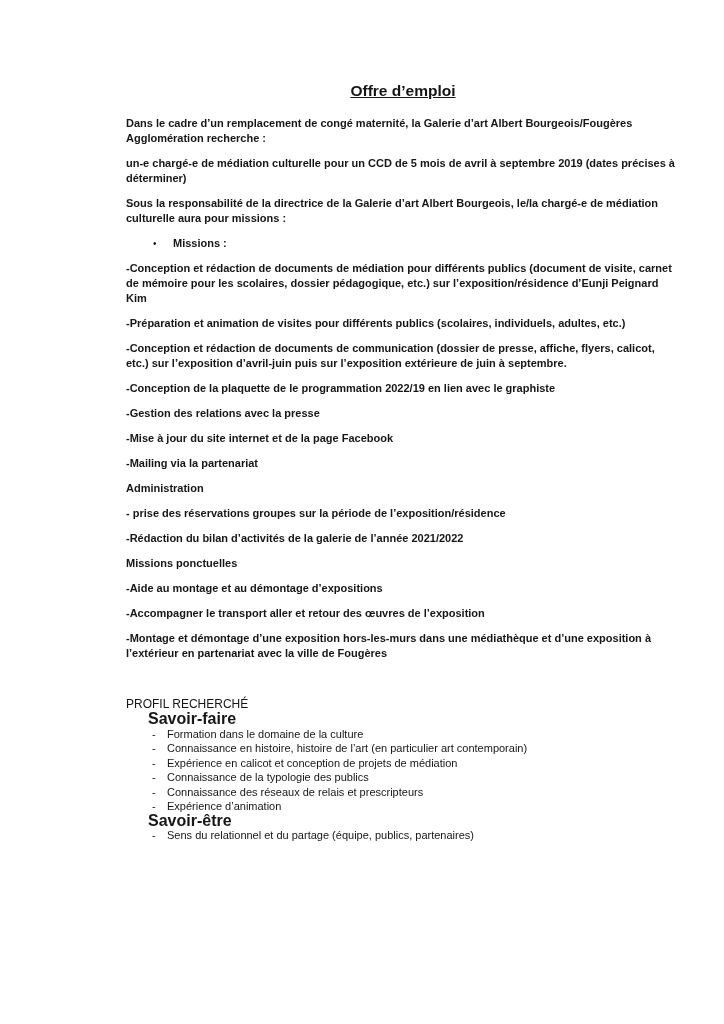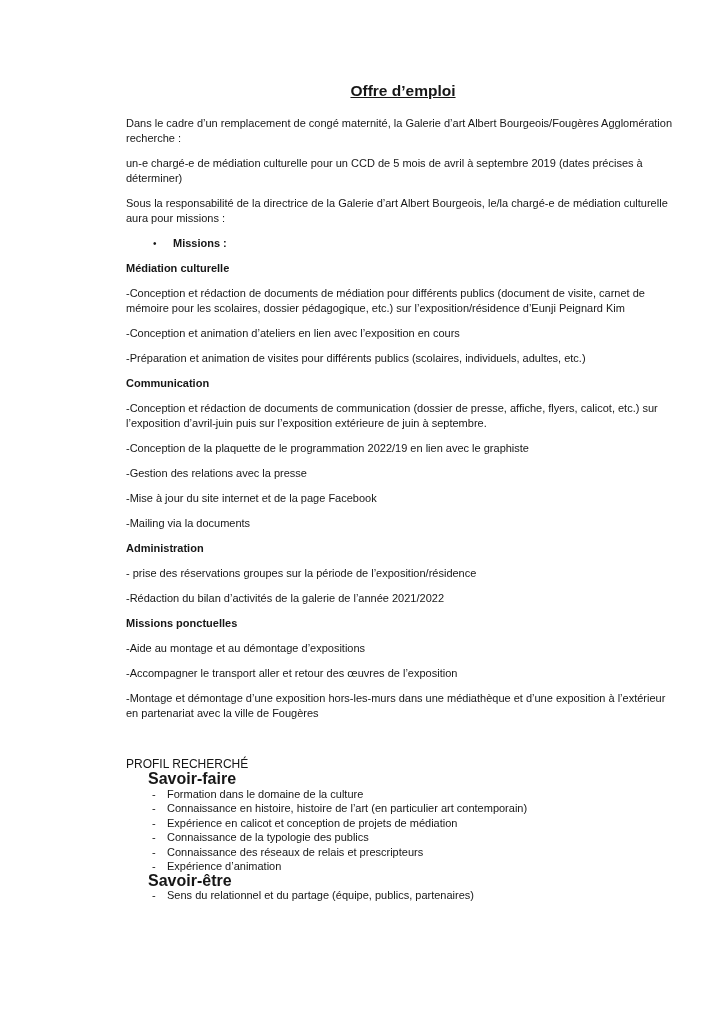--- a/index.html
+++ b/index.html
@@ -22,21 +22,21 @@
     font-size: 15.5px;
     font-weight: bold;
     text-decoration: underline;
     text-align: center;
     margin: 0 0 16px 0;
   }
   p.para, h2.section-heading {
     font-size: 11px;
     line-height: 15px;
     margin: 0 0 10px 0;
-    font-weight: normal;
+    font-weight: bold;
   }
   h2.section-heading { font-weight: bold; }
   .bullet-row {
     display: flex;
     font-size: 11px;
     line-height: 15px;
     margin: 0 0 10px 0;
   }
   .bullet-glyph {
     margin-left: 27px;
@@ -78,31 +78,28 @@
 
   <p class="para">Dans le cadre d’un remplacement de congé maternité, la Galerie d’art Albert Bourgeois/Fougères Agglomération recherche :</p>
   <p class="para">un-e chargé-e de médiation culturelle pour un CCD de 5 mois de avril à septembre 2019 (dates précises à déterminer)</p>
   <p class="para">Sous la responsabilité de la directrice de la Galerie d’art Albert Bourgeois, le/la chargé-e de médiation culturelle aura pour missions :</p>
 
   <div class="bullet-row">
     <span class="bullet-glyph">•</span>
     <span class="bullet-label">Missions :</span>
   </div>
 
-  <h2 class="section-heading">Médiation culturelle</h2>
   <p class="para">-Conception et rédaction de documents de médiation pour différents publics (document de visite, carnet de mémoire pour les scolaires, dossier pédagogique, etc.) sur l’exposition/résidence d’Eunji Peignard Kim</p>
-  <p class="para">-Conception et animation d’ateliers en lien avec l’exposition en cours</p>
   <p class="para">-Préparation et animation de visites pour différents publics (scolaires, individuels, adultes, etc.)</p>
 
-  <h2 class="section-heading">Communication</h2>
   <p class="para">-Conception et rédaction de documents de communication (dossier de presse, affiche, flyers, calicot, etc.) sur l’exposition d’avril-juin puis sur l’exposition extérieure de juin à septembre.</p>
   <p class="para">-Conception de la plaquette de le programmation 2022/19 en lien avec le graphiste</p>
   <p class="para">-Gestion des relations avec la presse</p>
   <p class="para">-Mise à jour du site internet et de la page Facebook</p>
-  <p class="para">-Mailing via la documents</p>
+  <p class="para">-Mailing via la partenariat</p>
 
   <h2 class="section-heading">Administration</h2>
   <p class="para">- prise des réservations groupes sur la période de l’exposition/résidence</p>
   <p class="para">-Rédaction du bilan d’activités de la galerie de l’année 2021/2022</p>
 
   <h2 class="section-heading">Missions ponctuelles</h2>
   <p class="para">-Aide au montage et au démontage d’expositions</p>
   <p class="para">-Accompagner le transport aller et retour des œuvres de l’exposition</p>
   <p class="para">-Montage et démontage d’une exposition hors-les-murs dans une médiathèque et d’une exposition à l’extérieur en partenariat avec la ville de Fougères</p>
 

